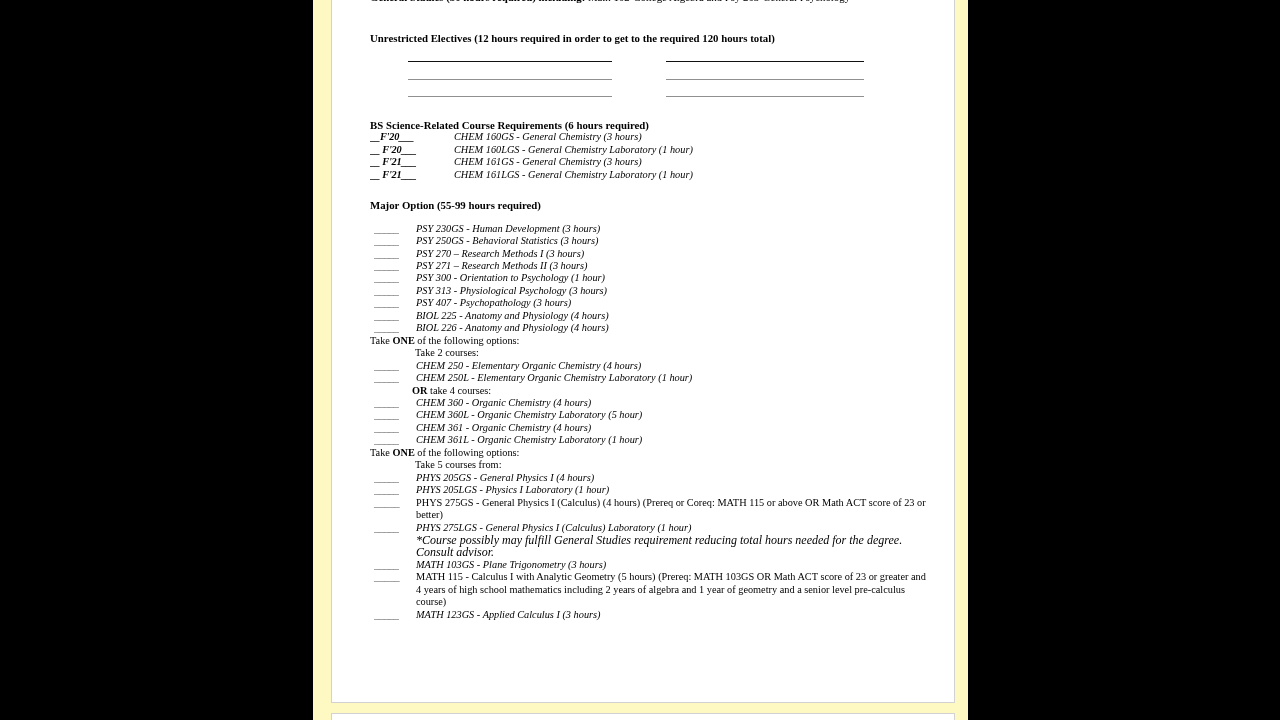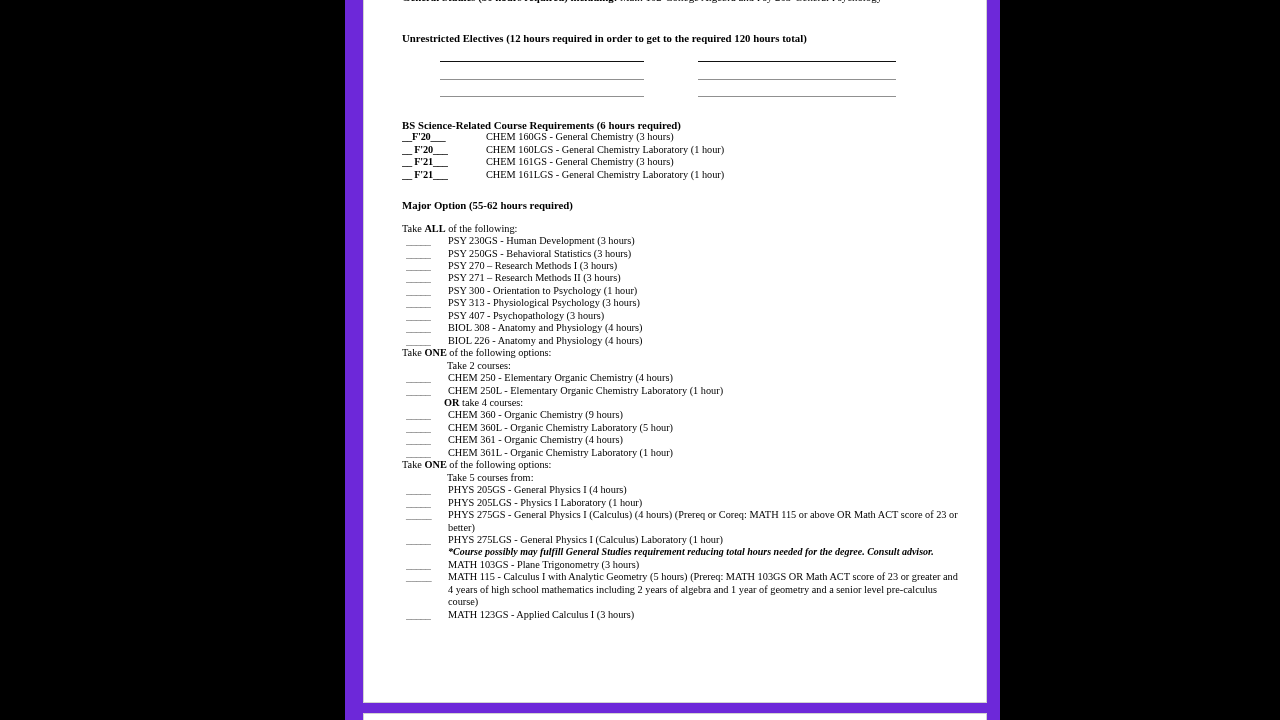--- a/index.html
+++ b/index.html
@@ -13,23 +13,22 @@
   }
   body {
     font-family: "Liberation Serif", "DejaVu Serif", serif;
   }
   #viewer {
     position: absolute;
     left: 313px;
     top: 0;
     width: 655px;
     height: 720px;
-    background: #6d28d9;
+    background: #fef9c3;
     overflow: hidden;
-    margin-left: 32px;
   }
   .page {
     position: absolute;
     left: 18px;
     width: 624px;
     background: #ffffff;
     border: 1px solid #d2d2d2;
     box-sizing: border-box;
   }
   #page1 {
@@ -83,20 +82,21 @@
   .bl.c2 { left: 296px; width: 198px; }
   .bl.r1 { top: 4px; }
   .bl.r2 { top: 22px; }
   .bl.r3 { top: 39px; }
 
   
   .row {
     display: flex;
     align-items: center;
     white-space: nowrap;
+    font-style: italic;
   }
   .mark {
     flex: 0 0 auto;
     width: 84px;
     font-weight: bold;
     letter-spacing: -0.2px;
     overflow: hidden;
   }
   .mark.blank {
     width: 42px;
@@ -109,22 +109,22 @@
   .take {
     padding-left: 0px;
   }
   .take b { font-weight: bold; }
   .sub-take { padding-left: 45px; }
   .or-take { padding-left: 42px; }
   .or-take b { font-weight: bold; }
   .note {
     padding-left: 46px;
     font-style: italic;
-    font-weight: bold;
-    font-size: 10px;
+    font-weight: normal;
+    font-size: 12px;
   }
   .hang {
     display: flex;
     align-items: flex-start;
   }
   .hang .body {
     white-space: normal;
     width: 510px;
   }
   .lead {
@@ -174,26 +174,25 @@
           <span class="mark">__ F'21___</span>
           <span class="txt">CHEM 161GS - General Chemistry (3 hours)</span>
         </div>
         <div class="row">
           <span class="mark">__ F'21___</span>
           <span class="txt">CHEM 161LGS - General Chemistry Laboratory (1 hour)</span>
         </div>
 
         <div class="spacer-md"></div>
 
-        <div class="hd">Major Option (55-62 hours required)</div>
+        <div class="hd">Major Option (55-99 hours required)</div>
 
         <div class="spacer-sm"></div>
 
 
-        <div class="take"><span>Take </span><b>ALL</b><span> of the following:</span></div>
 
         <div class="row">
           <span class="mark blank">_____</span>
           <span class="txt">PSY 230GS - Human Development (3 hours)</span>
         </div>
         <div class="row">
           <span class="mark blank">_____</span>
           <span class="txt">PSY 250GS - Behavioral Statistics (3 hours)</span>
         </div>
         <div class="row">
@@ -211,21 +210,21 @@
         <div class="row">
           <span class="mark blank">_____</span>
           <span class="txt">PSY 313 - Physiological Psychology (3 hours)</span>
         </div>
         <div class="row">
           <span class="mark blank">_____</span>
           <span class="txt">PSY 407 - Psychopathology (3 hours)</span>
         </div>
         <div class="row">
           <span class="mark blank">_____</span>
-          <span class="txt">BIOL 308 - Anatomy and Physiology (4 hours)</span>
+          <span class="txt">BIOL 225 - Anatomy and Physiology (4 hours)</span>
         </div>
         <div class="row">
           <span class="mark blank">_____</span>
           <span class="txt">BIOL 226 - Anatomy and Physiology (4 hours)</span>
         </div>
 
         <div class="take"><span>Take </span><b>ONE</b><span> of the following options:</span></div>
 
         <div class="sub-take">Take 2 courses:</div>
 
@@ -235,21 +234,21 @@
         </div>
         <div class="row">
           <span class="mark blank">_____</span>
           <span class="txt">CHEM 250L - Elementary Organic Chemistry Laboratory (1 hour)</span>
         </div>
 
         <div class="or-take"><b>OR</b><span> take 4 courses:</span></div>
 
         <div class="row">
           <span class="mark blank">_____</span>
-          <span class="txt">CHEM 360 - Organic Chemistry (9 hours)</span>
+          <span class="txt">CHEM 360 - Organic Chemistry (4 hours)</span>
         </div>
         <div class="row">
           <span class="mark blank">_____</span>
           <span class="txt">CHEM 360L - Organic Chemistry Laboratory (5 hour)</span>
         </div>
         <div class="row">
           <span class="mark blank">_____</span>
           <span class="txt">CHEM 361 - Organic Chemistry (4 hours)</span>
         </div>
         <div class="row">

